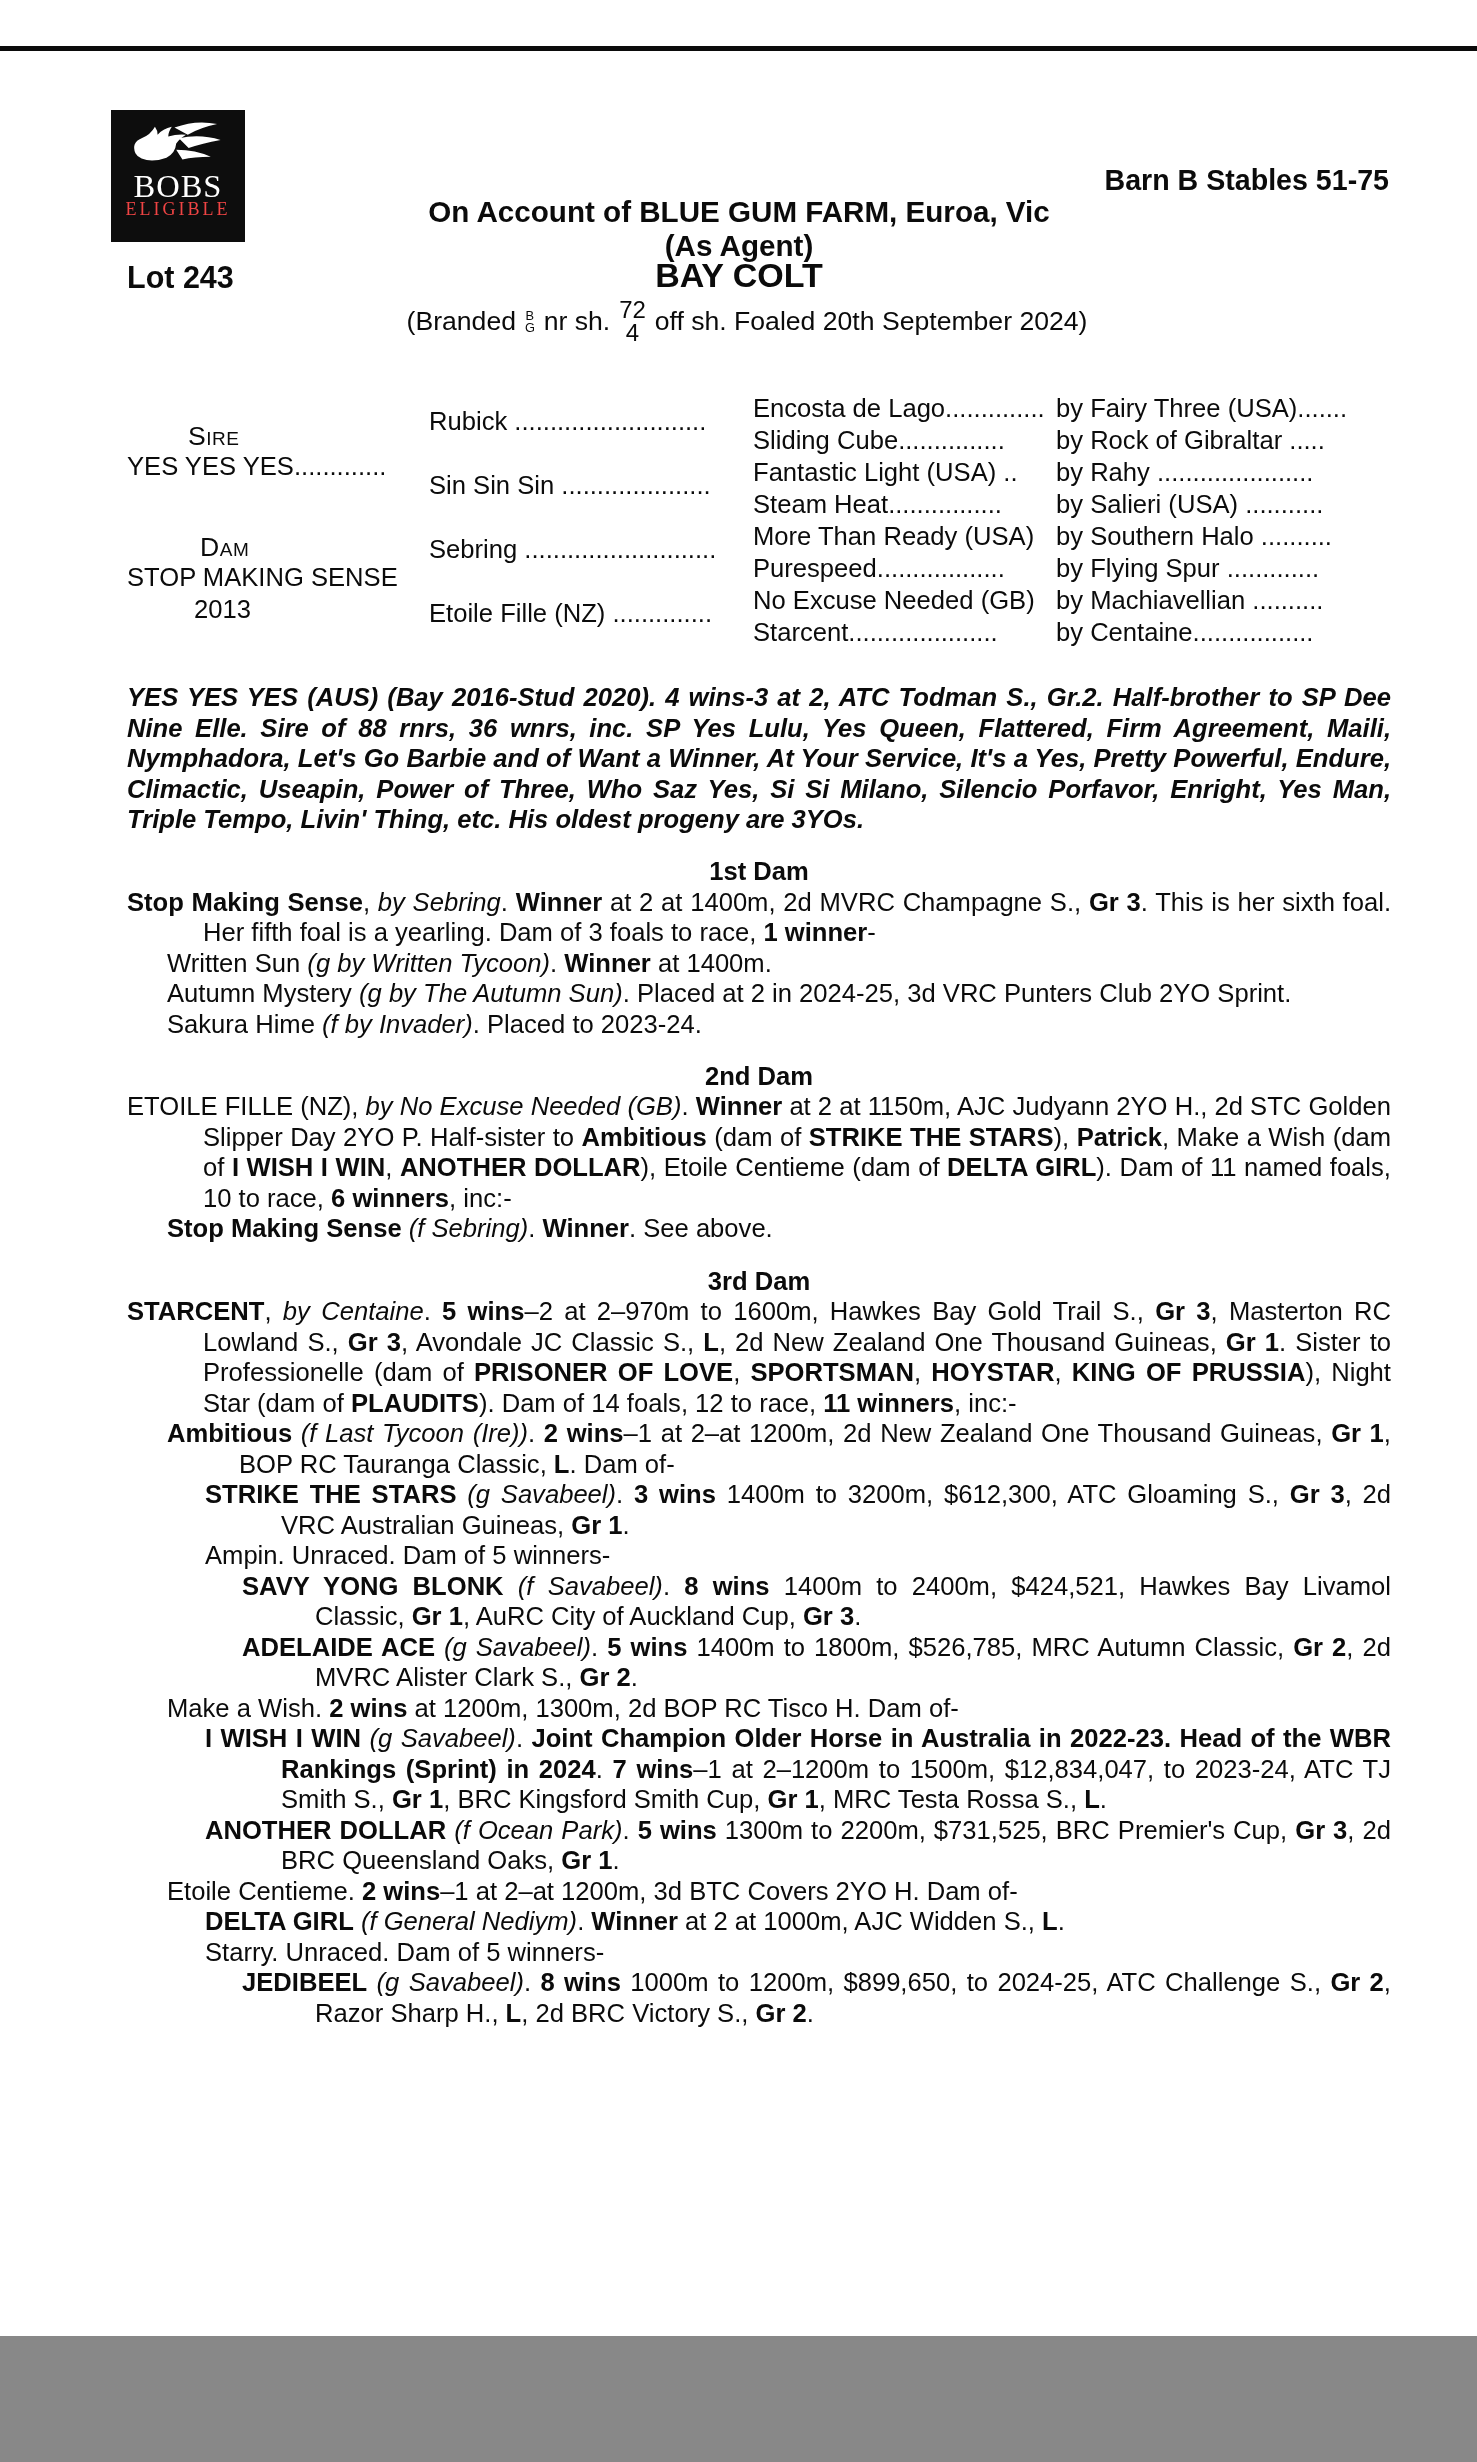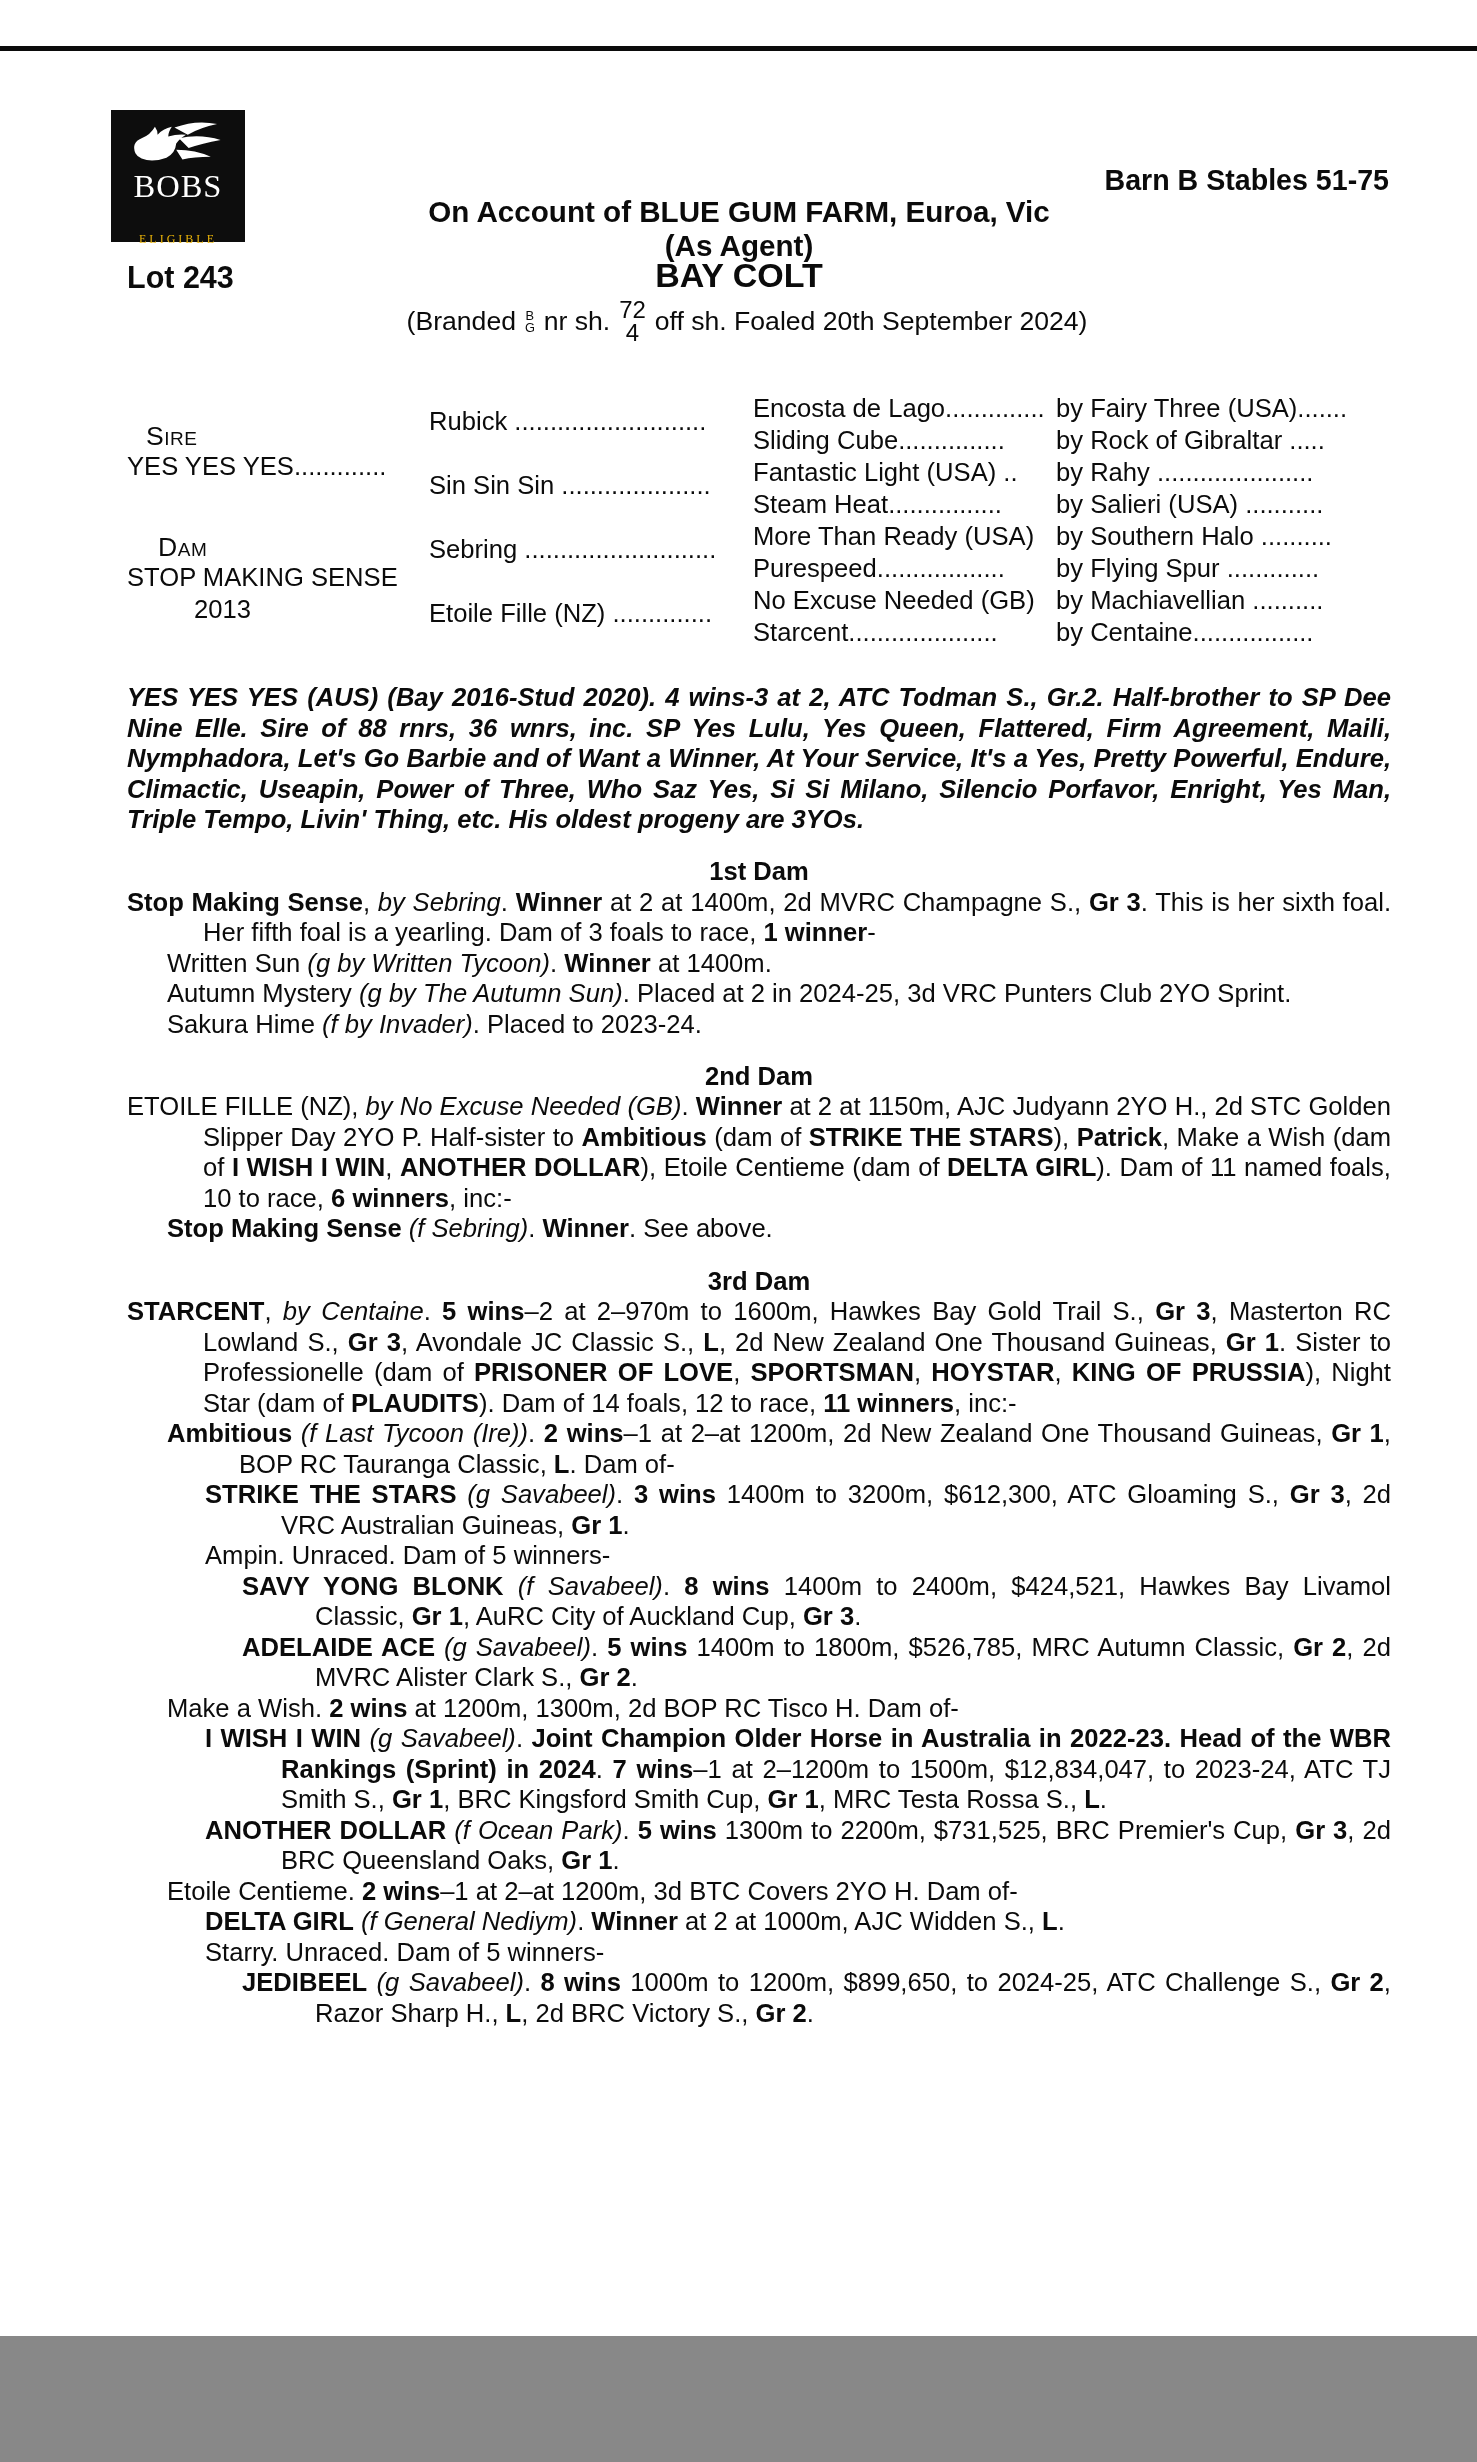--- a/index.html
+++ b/index.html
@@ -17,42 +17,42 @@
     position:absolute; left:111px; top:110px; width:134px; height:132px;
     background:#0d0d0d; display:flex; flex-direction:column; align-items:center;
     justify-content:flex-start; padding-top:5.9px; box-sizing:border-box;
   }
   .logo svg{display:block;}
   .logo-bobs{
     font-family:"Liberation Serif", serif; color:#ffffff; font-size:32.5px;
     line-height:31.5px; letter-spacing:1px; font-weight:400;
   }
   .logo-elig{
-    font-family:"Liberation Serif", serif; color:#eab308; font-size:12px;
-    line-height:14.8px; letter-spacing:3px;margin-top:30px;
+    font-family:"Liberation Serif", serif; color:#ef4444; font-size:18px;
+    line-height:14.8px; letter-spacing:3px;
   }
 
   
   .barn{position:absolute; top:164px; right:89px; font-weight:700; font-size:28.6px;}
   .account{position:absolute; top:195px; left:0; width:100%; text-align:center; font-weight:700; font-size:29.6px;}
   .agent{position:absolute; top:229px; left:0; width:100%; text-align:center; font-weight:700; font-size:29.6px;}
   .lot{position:absolute; top:260px; left:127px; font-weight:700; font-size:30.5px;}
   .title{position:absolute; top:256px; left:0; width:100%; text-align:center; font-weight:700; font-size:34px;}
   .branded{
     position:absolute; top:296px; left:0; width:100%; height:51px;
     display:flex; justify-content:center; align-items:center; gap:8.9px; font-size:26.6px;margin-left:8px;
   }
   .stack{display:inline-flex; flex-direction:column; align-items:center;}
   .stack.small{font-size:12.8px; line-height:11.8px;}
   .stack.num{font-size:24px; line-height:22.7px;}
 
   
   .ped{position:absolute; left:0; top:0; width:1478px; font-size:25.6px; line-height:29.6px;}
   .ped > div{position:absolute; white-space:nowrap;}
-  .ped-label{font-variant-caps:small-caps; letter-spacing:0.5px; font-size:26.6px;}
+  .ped-label{font-variant-caps:small-caps; letter-spacing:0.5px; font-size:26.6px;margin-left:42px;}
   .ped-bold{font-weight:400;}
   .p-sire-label{left:146px; top:422px;}
   .p-sire-name{left:127px; top:452px;}
   .p-dam-label{left:158px; top:533px;}
   .p-dam-name{left:127px; top:563px;}
   .p-dam-year{left:158px; top:595px;margin-left:36px;}
   .p-g2{left:429px; top:407px;}
   .p-g2 .g2i{height:64px;}
   .p-g3{left:753px; top:392px; line-height:32px;}
   .p-g4{left:1056px; top:392px; line-height:32px;}

